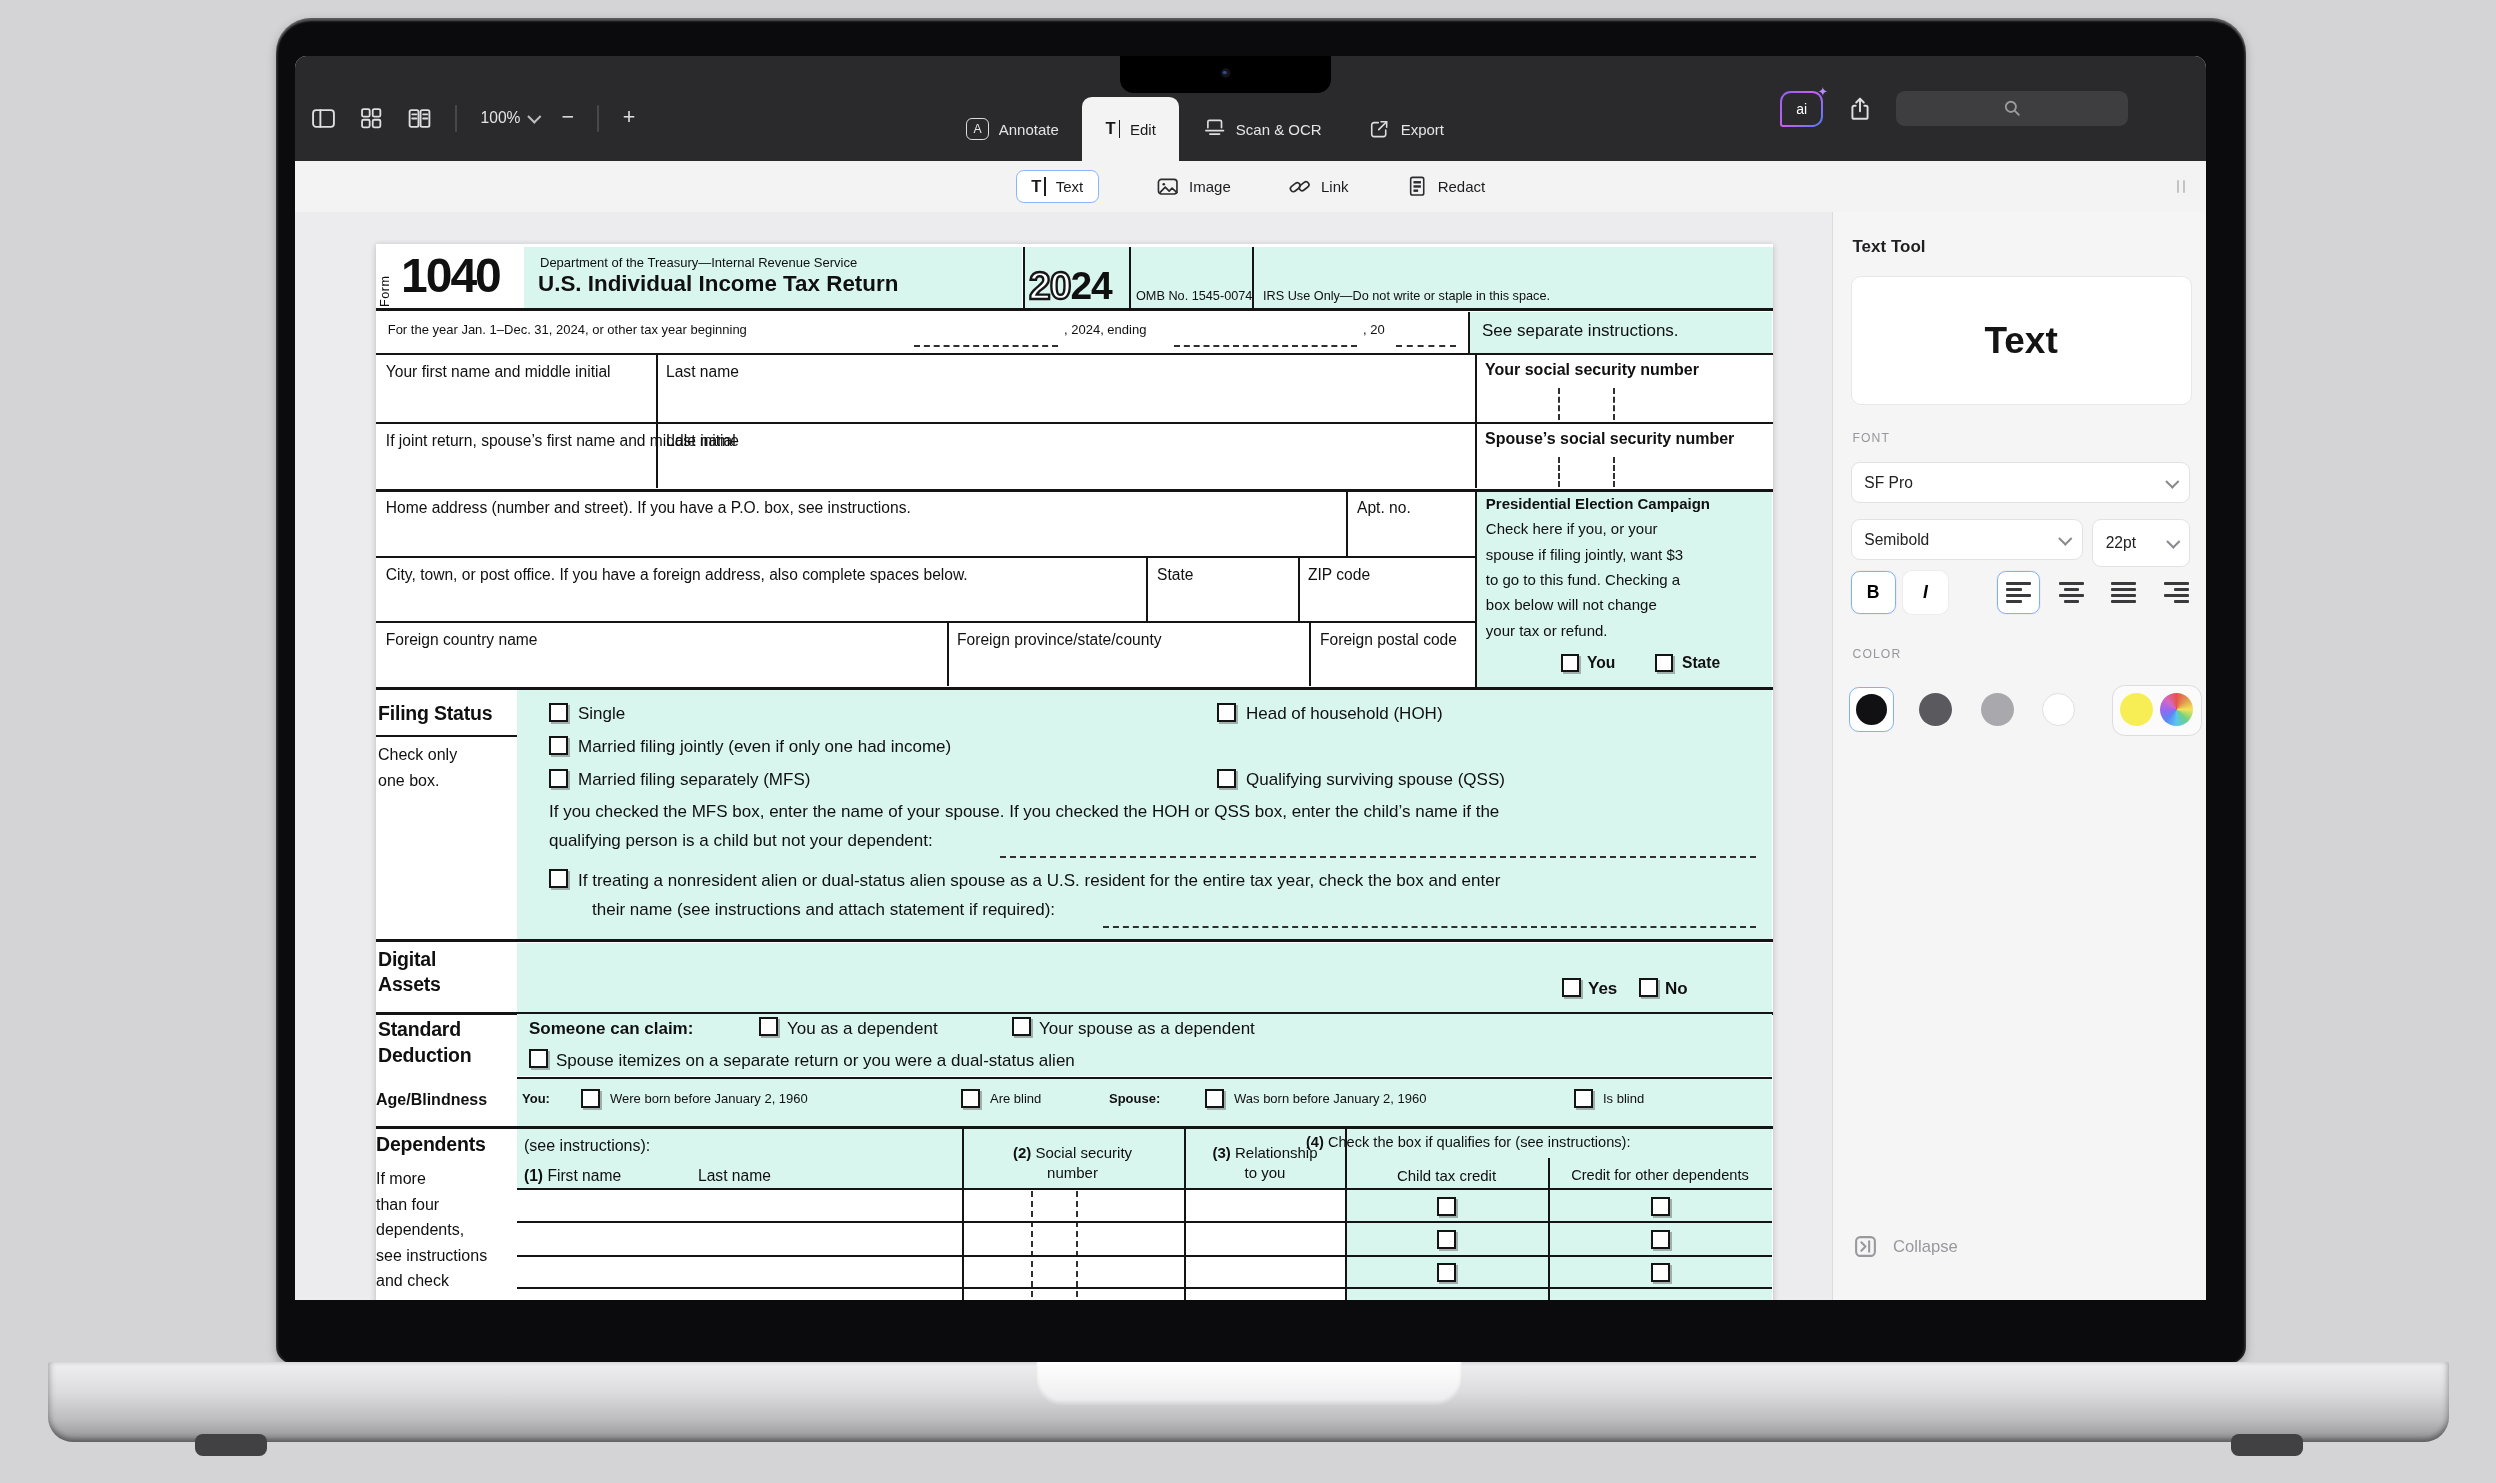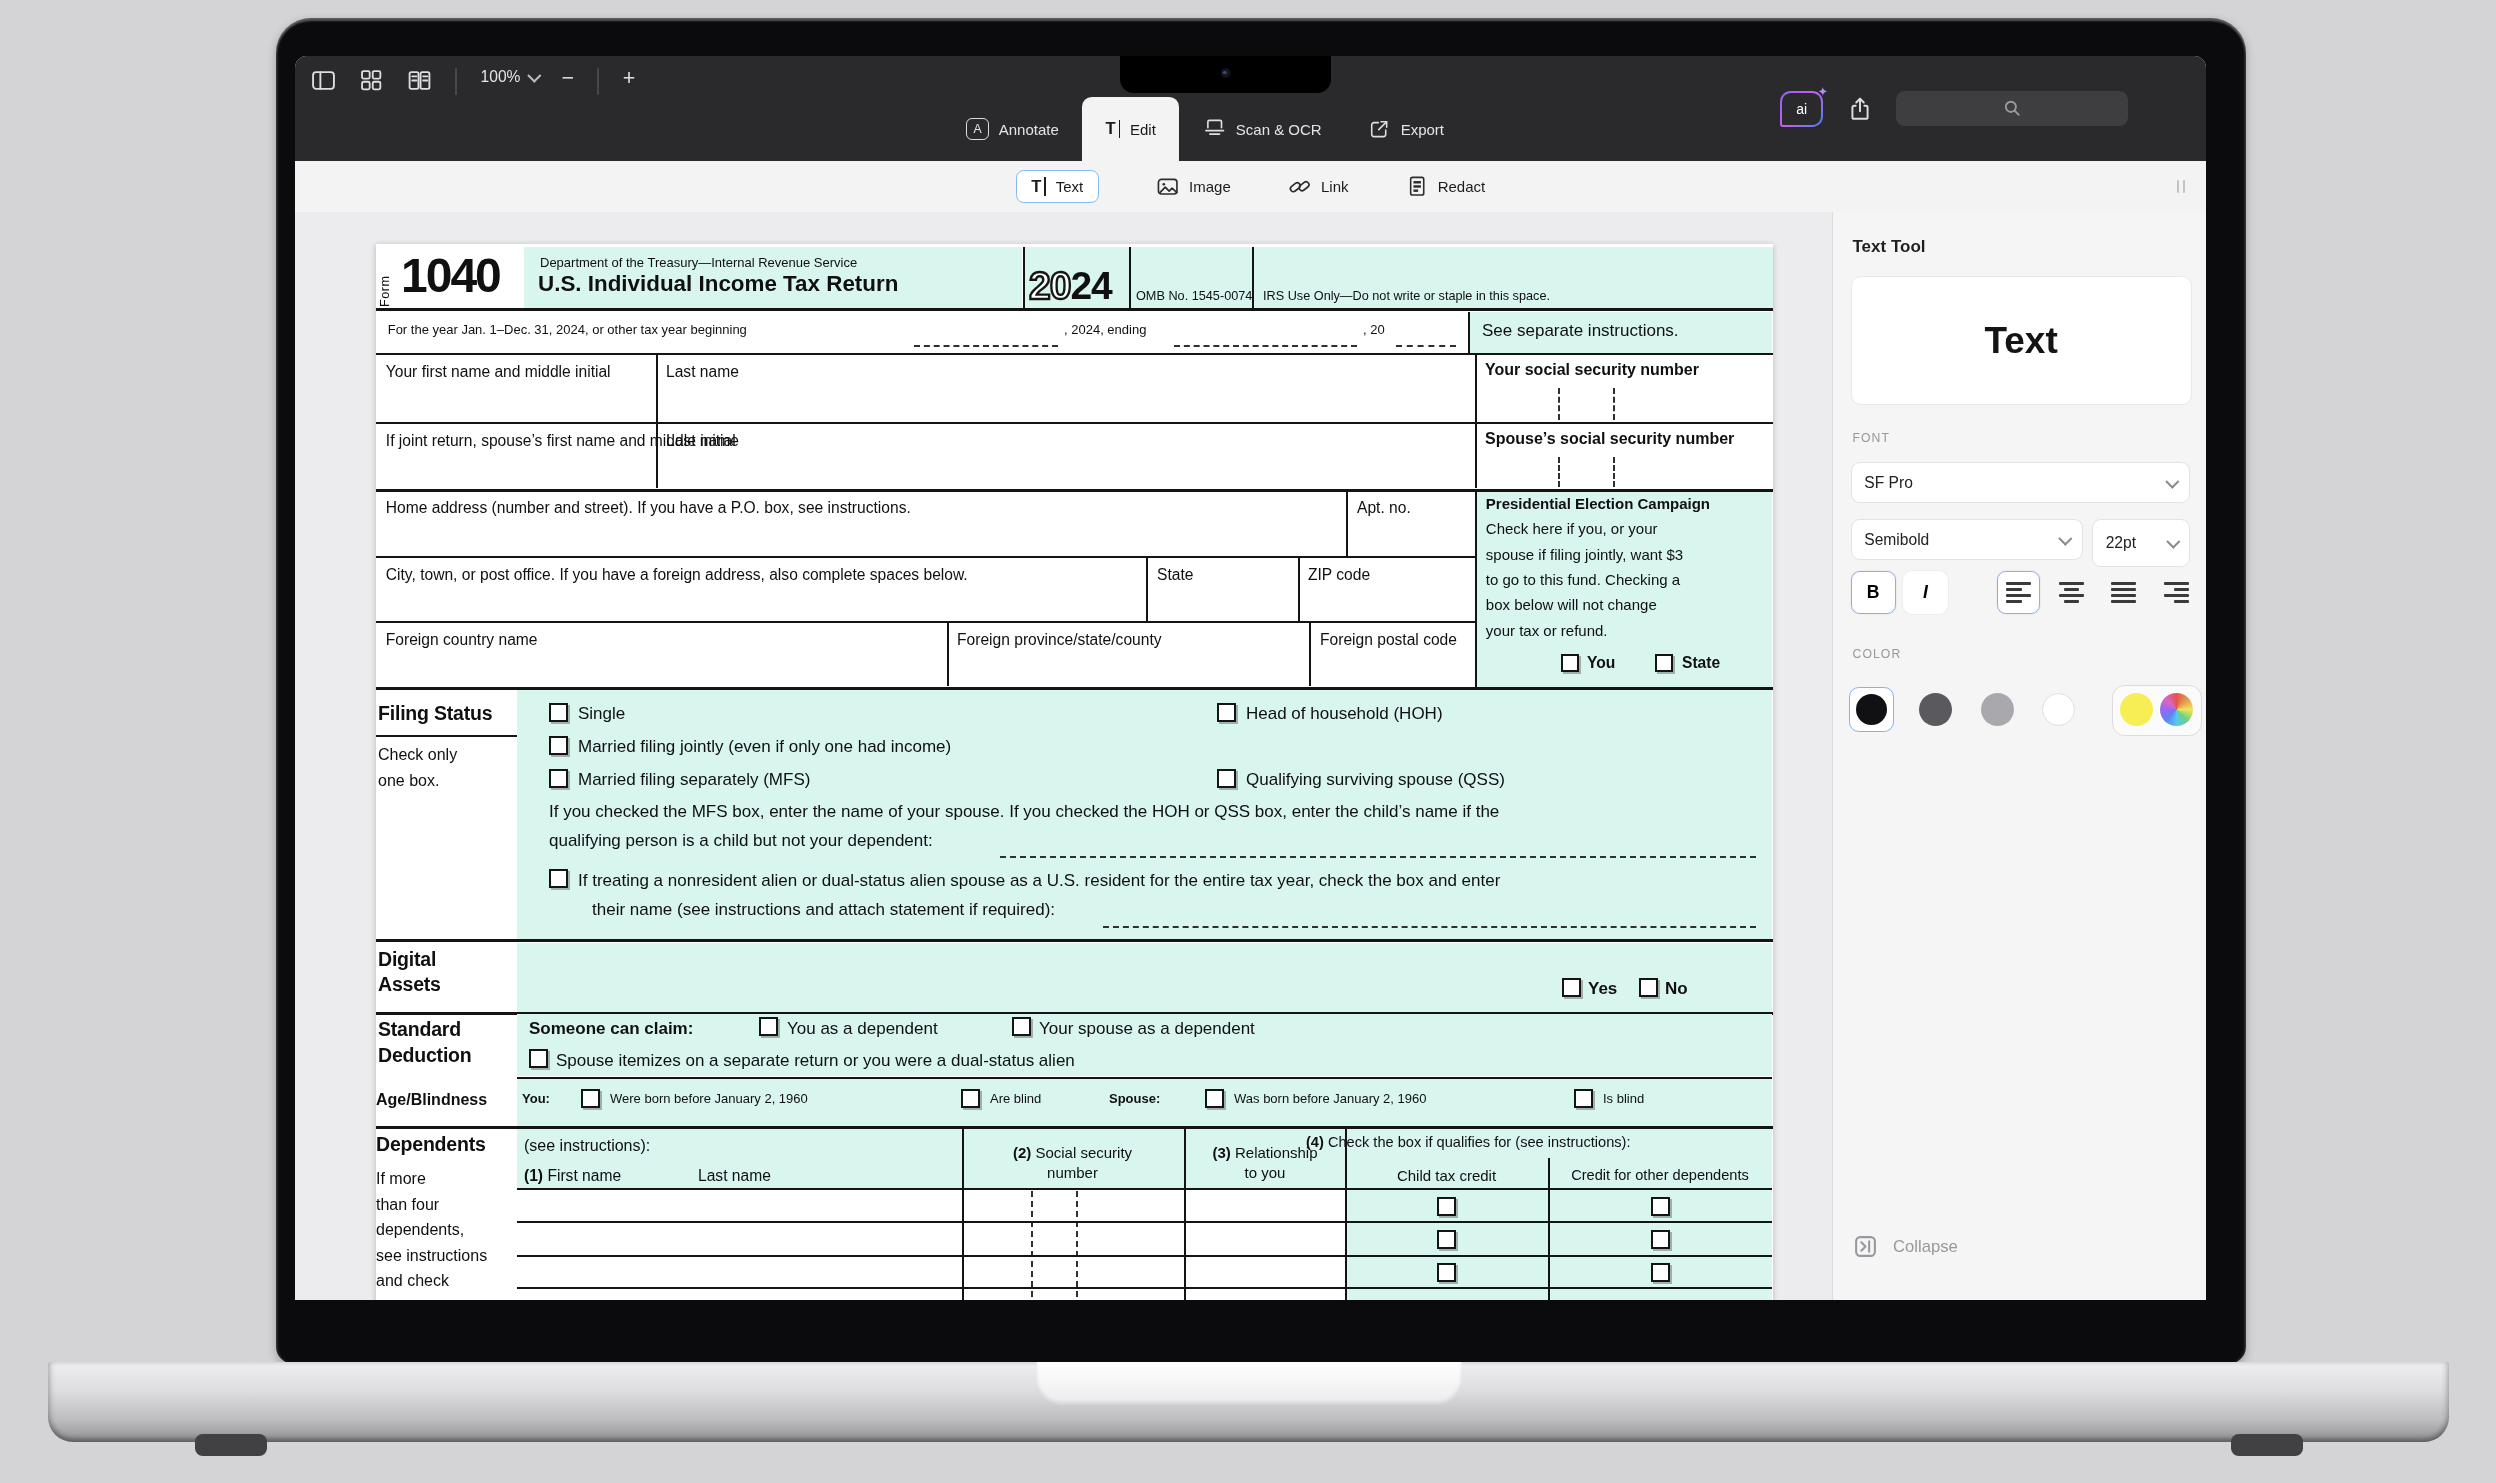--- a/index.html
+++ b/index.html
@@ -16,21 +16,21 @@
   .scoop{position:absolute;left:50%;top:0;transform:translateX(-50%);width:425px;height:43px;border-radius:0 0 25px 25px;
     background:linear-gradient(180deg,#ffffff,#ebebed);box-shadow:inset 0 -2.9px 3.9px rgba(0,0,0,.10);}
   .foot{position:absolute;top:1434px;width:72px;height:21.5px;border-radius:7.8px;background:#414144;}
   .notch{position:absolute;left:825px;top:0;width:211px;height:37px;background:#000;border-radius:0 0 13.7px 13.7px;}
   .cam{position:absolute;left:50%;top:11.7px;transform:translateX(-50%);width:10.7px;height:10.7px;border-radius:50%;background:#17171c;box-shadow:inset 0 0 2px #000;}
   .cam::after{content:"";position:absolute;left:2.9px;top:2.9px;width:3.9px;height:3.9px;border-radius:50%;background:#2c4e8f;}
 
   
   .app{position:absolute;left:295px;top:56px;width:1911px;height:1244px;border-radius:11.7px 11.7px 0 0;overflow:hidden;background:#ececee;}
   .toolbar{position:absolute;left:0;top:0;width:1911px;height:105px;background:#2a2a2c;color:#e4e4e6;}
-  .tb-left{position:absolute;left:15.6px;top:12px;height:116px;display:flex;align-items:flex-start;gap:23.4px;}
+  .tb-left{position:absolute;left:15.6px;top:4px;height:116px;display:flex;align-items:center;gap:23.4px;}
   .tb-right{position:absolute;right:78px;top:0;height:105px;display:flex;align-items:center;gap:23.4px;}
   .tdiv{width:2px;height:27px;background:#48484a;border-radius:1px;}
   .icon{display:flex;align-items:center;justify-content:center;}
   .tb-left svg,.tb-right svg{stroke:#dededf;fill:none;stroke-width:1.8;stroke-linecap:round;stroke-linejoin:round;}
   .zoomlbl{font-size:15.6px;display:flex;align-items:center;gap:7.8px;}
   .chev{width:7.8px;height:7.8px;border-right:2px solid #bdbdc0;border-bottom:2px solid #bdbdc0;transform:rotate(45deg) translateY(-2px);}
   .pm{font-size:21.5px;color:#dededf;line-height:1;}
   .tabs{position:absolute;left:648px;bottom:0;height:64px;display:flex;align-items:stretch;}
   .tab{display:flex;align-items:center;gap:9.8px;padding:0 23.4px;font-size:15px;color:#e4e4e6;}
   .tab.active{background:#f3f3f4;border-radius:9.8px 9.8px 0 0;color:#19191b;}

